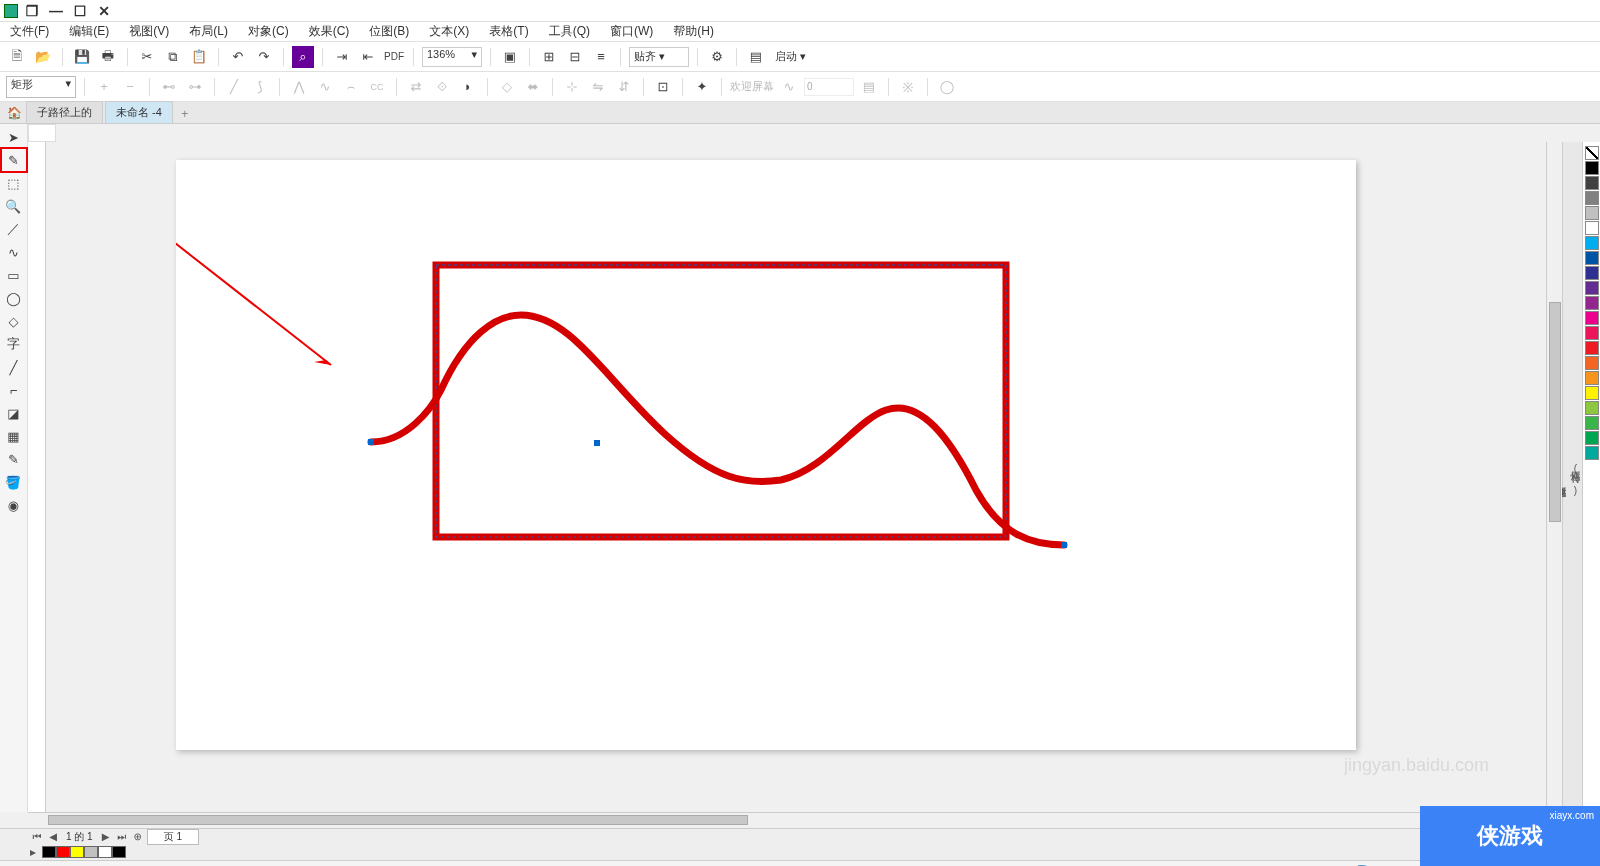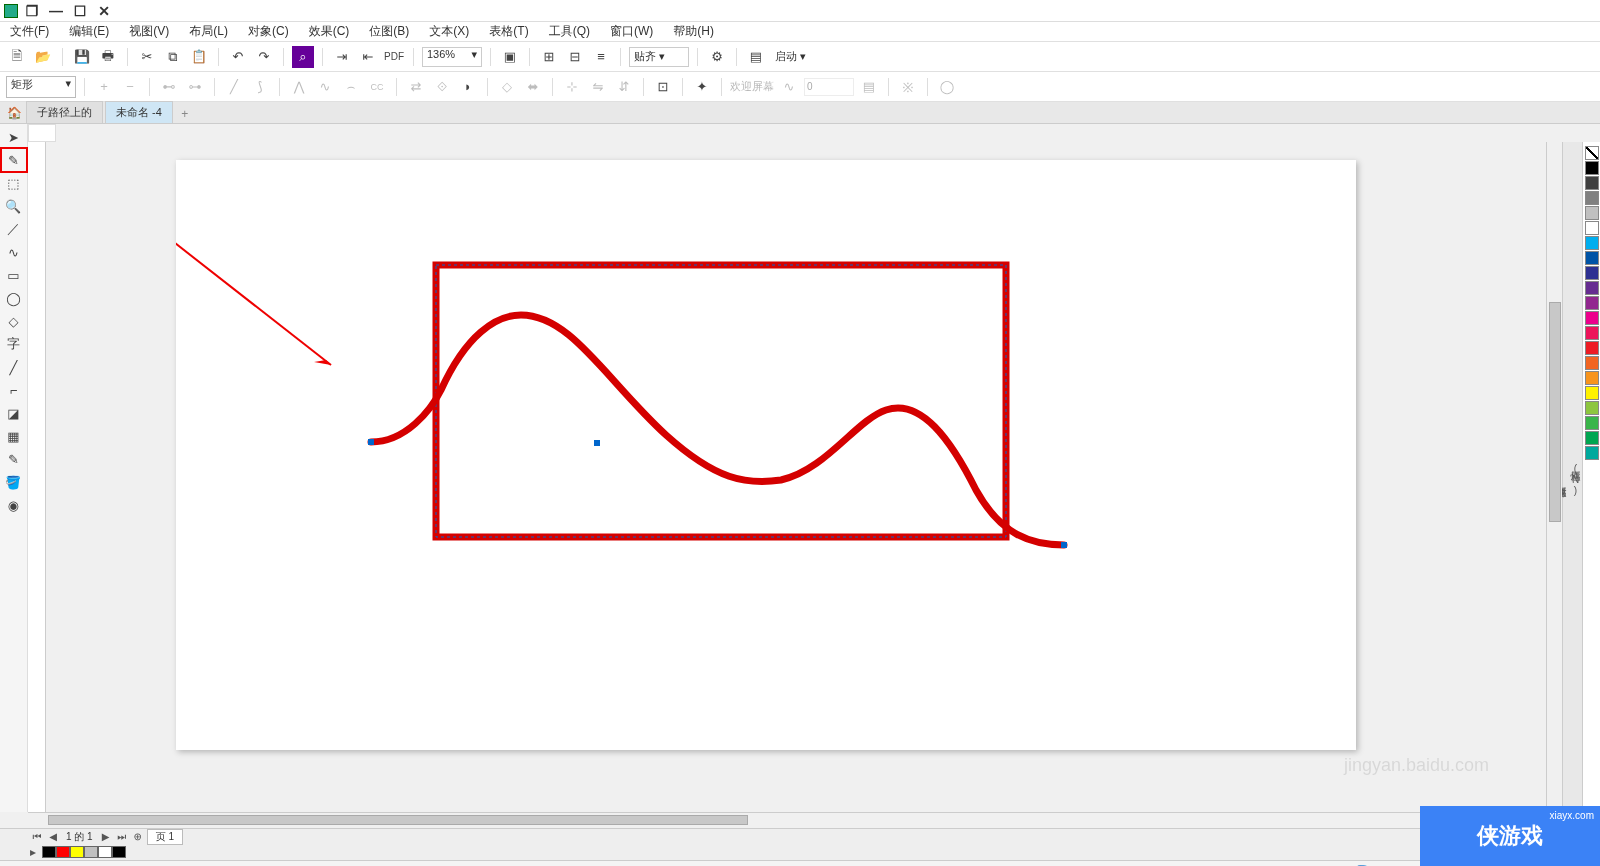--- a/index.html
+++ b/index.html
@@ -56,21 +56,21 @@
 
 .hscroll-row { height:16px; background:#f0f0f0; display:flex; }
 .hscroll-row .spacer { width:28px; }
 .hscroll { flex:1; background:#f0f0f0; border-top:1px solid #ccc; position:relative; }
 .hscroll .thumb { position:absolute; top:2px; height:10px; background:#c8c8c8; border:1px solid #aaa; }
 
 
 .pagetabs { height:16px; background:#eee; border-top:1px solid #ccc; display:flex; align-items:center; font-size:10px; padding-left:30px; gap:2px; }
 .pagetabs .nav { width:14px; text-align:center; color:#555; }
 .pagetabs .lbl { padding:0 4px; }
-.pagetabs .ptab { padding:0 8px; background:#fff; border:1px solid #bbb; }
+.pagetabs .ptab { padding:0 16px; background:#fff; border:1px solid #bbb; }
 
 
 .swatch-row { height:16px; background:#eee; display:flex; align-items:center; padding-left:30px; gap:0; }
 .swatch-row .sw { width:14px; height:12px; border:1px solid #666; }
 
 
 .statusbar { height:22px; background:#f4f4f4; border-top:1px solid #ccc; display:flex; align-items:center; font-size:11px; padding:0 8px; gap:20px; color:#444; }
 .statusbar .fill { flex:1; }
 .statusbar .col-readout { display:flex; align-items:center; gap:4px; }
 .tiny-sw { width:12px; height:12px; border:1px solid #666; }

